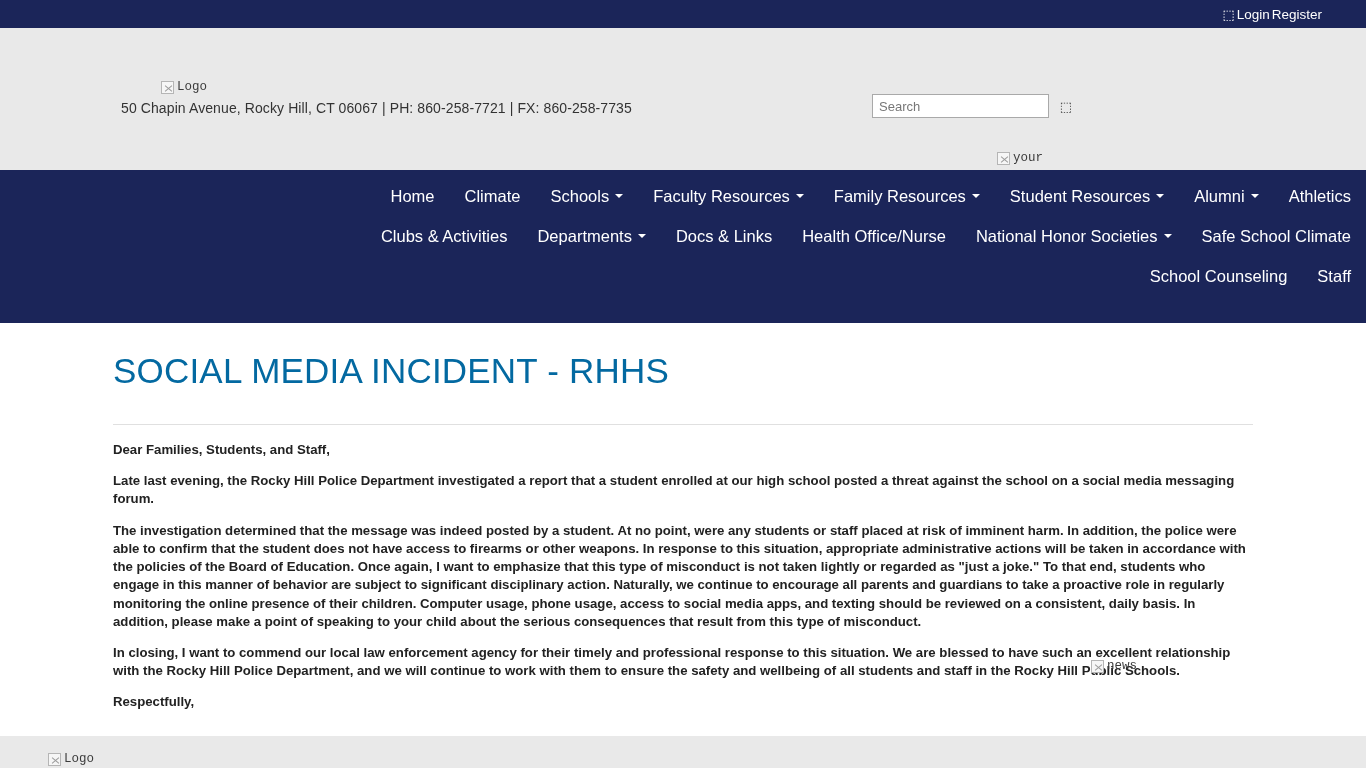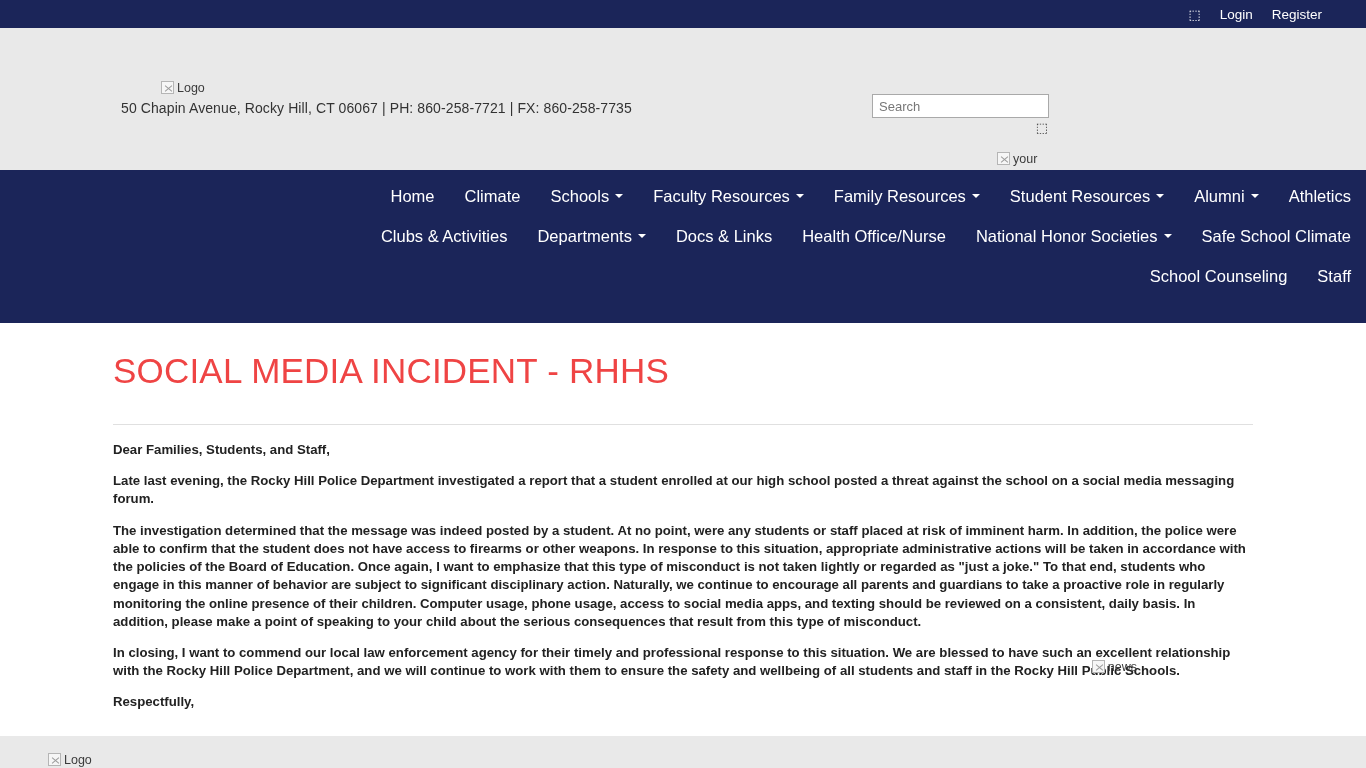--- a/index.html
+++ b/index.html
@@ -18,43 +18,43 @@
     height: 28px;
     background: #1b2559;
     color: #ffffff;
     display: flex;
     align-items: center;
     justify-content: flex-end;
     padding-right: 44px;
     font-size: 13.5px;
   }
   .topbar .tb-item {
-    margin-left: 19px;
+    margin-left: 2px;
     color: #ffffff;
     text-decoration: none;
     white-space: nowrap;
   }
   .topbar .tb-icon {
     font-family: "DejaVu Sans", sans-serif;
     font-size: 13px;
     margin-left: 0;
   }
 
   
   .header {
     height: 142px;
     background: #e9e9e9;
     position: relative;
   }
   .broken-img {
     display: inline-flex;
-    align-items: flex-end;
+    align-items: center;
     font-size: 12.5px;
     color: #3b3b3b;
-    font-family: Liberation Sans, sans-serif;
+    font-family: Liberation Mono, monospace;
     line-height: 1;
     padding-left: 48px;
   }
   .broken-img .bi-box {
     width: 13px;
     height: 13px;
     border: 1px solid #b5b5b5;
     background: #f6f6f6;
     margin-right: 3px;
     position: relative;
@@ -93,22 +93,21 @@
     position: absolute;
     left: 949px;
     top: 123px;
   }
 
   .search-wrap {
     position: absolute;
     left: 872px;
     top: 66px;
     display: flex;
-    align-items: flex-end;
-    flex-direction: column;
+    align-items: center;
   }
   .search-input {
     width: 177px;
     height: 24px;
     border: 1px solid #a9a9a9;
     background: #ffffff;
     font-size: 13px;
     padding: 2px 6px;
     color: #222;
     font-family: "Liberation Sans", sans-serif;
@@ -169,21 +168,21 @@
   .news-img {
     position: absolute;
     right: 229px;
     top: 336px;
   }
   .page-title {
     margin: 0;
     padding: 28px 0 0 113px;
     font-size: 35px;
     font-weight: 400;
-    color: #ef4444;
+    color: #0369a1;
     letter-spacing: 0.2px;
   }
   .divider {
     margin: 33px 113px 0 113px;
     border-top: 1px solid #e0e0e0;
   }
   .article {
     padding: 16px 116px 0 113px;
     color: #222222;
     font-size: 13.2px;

